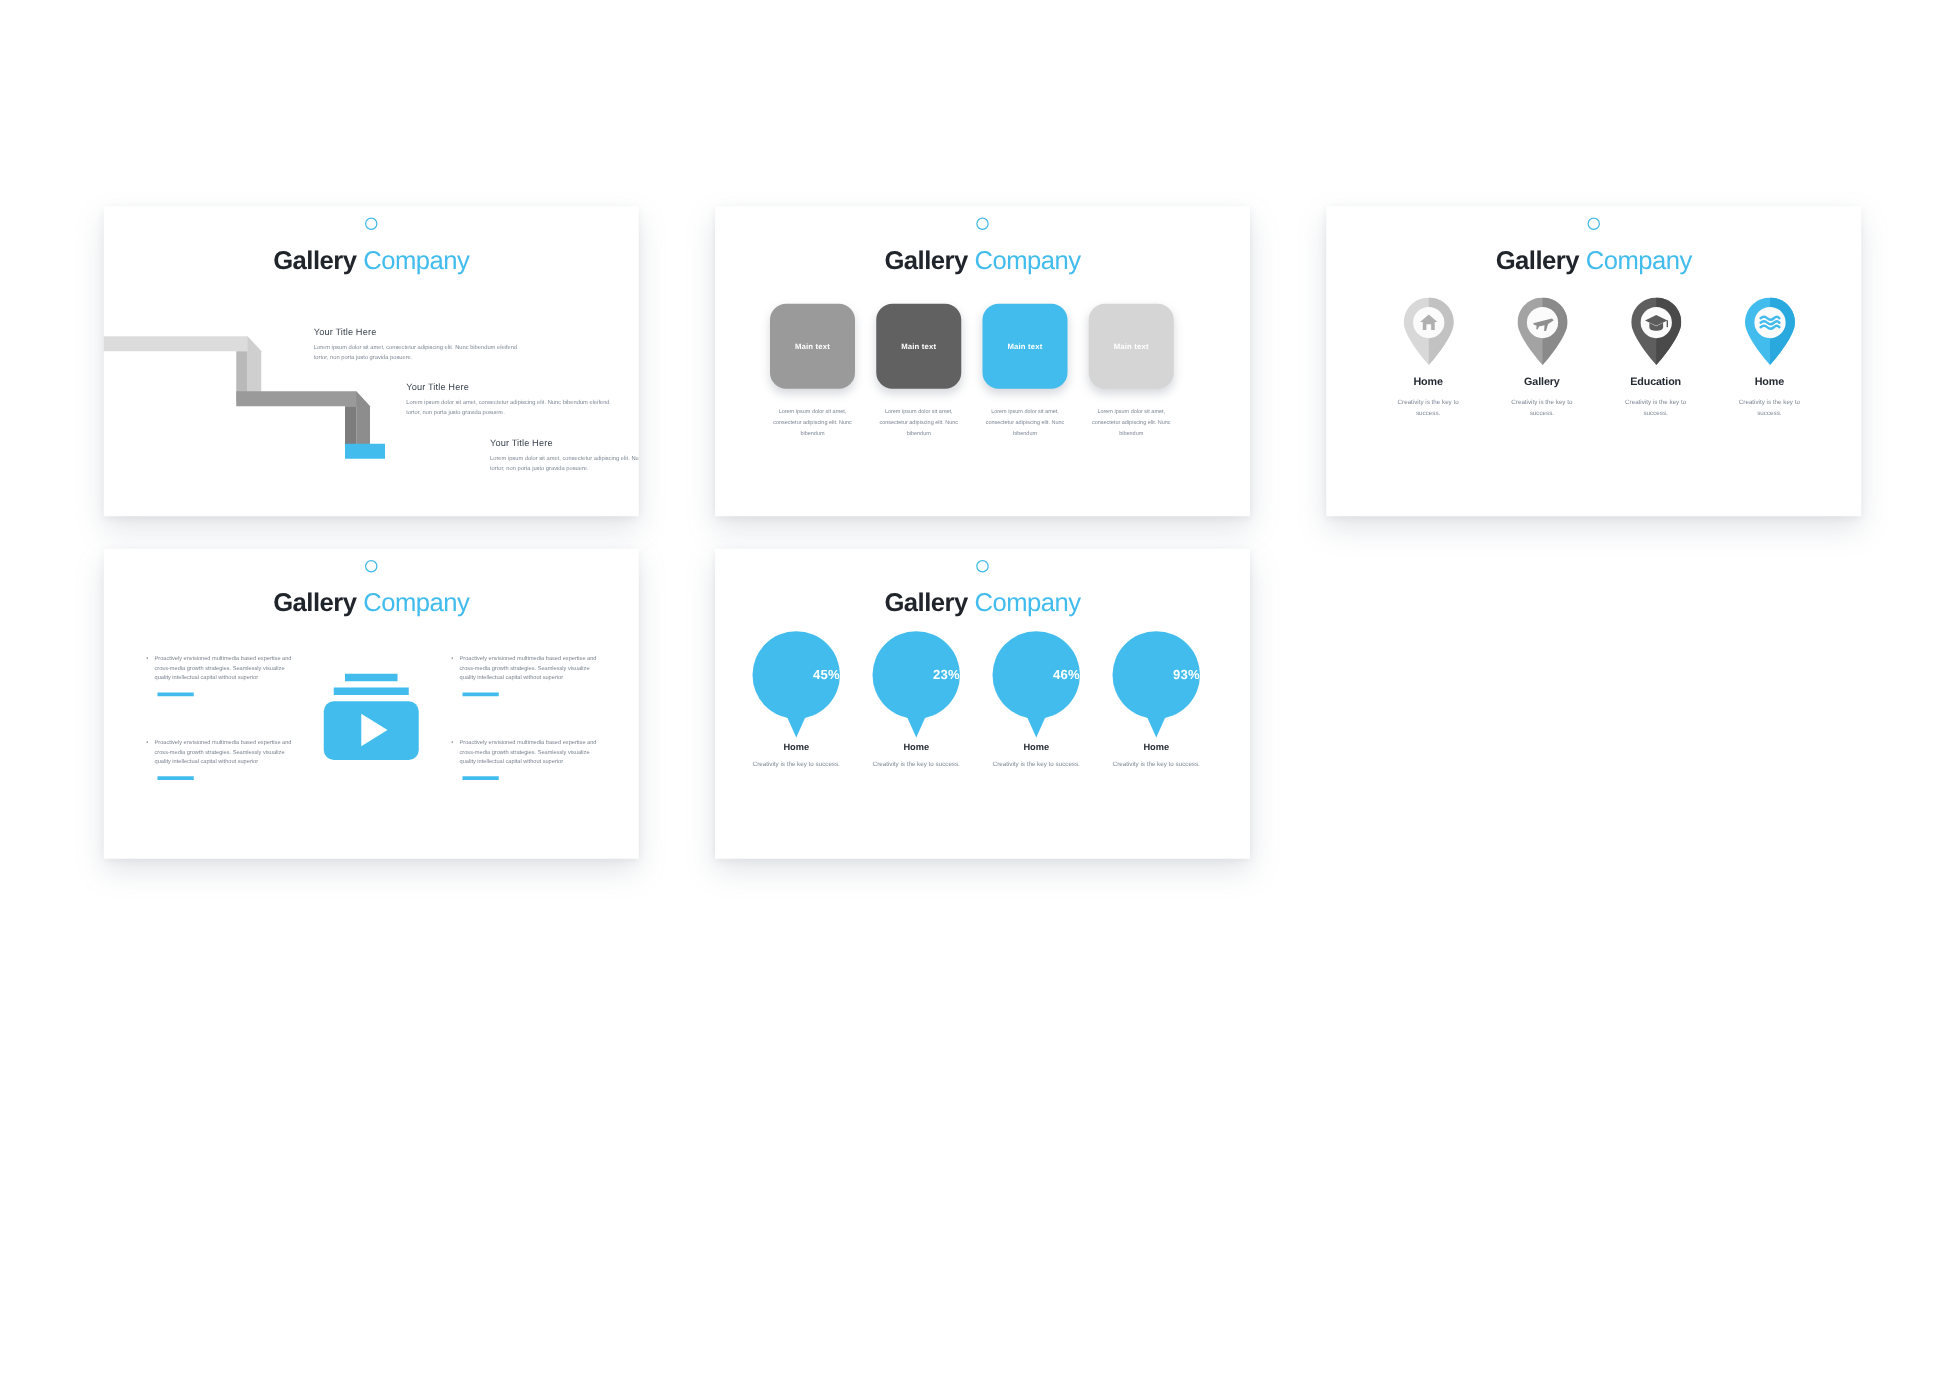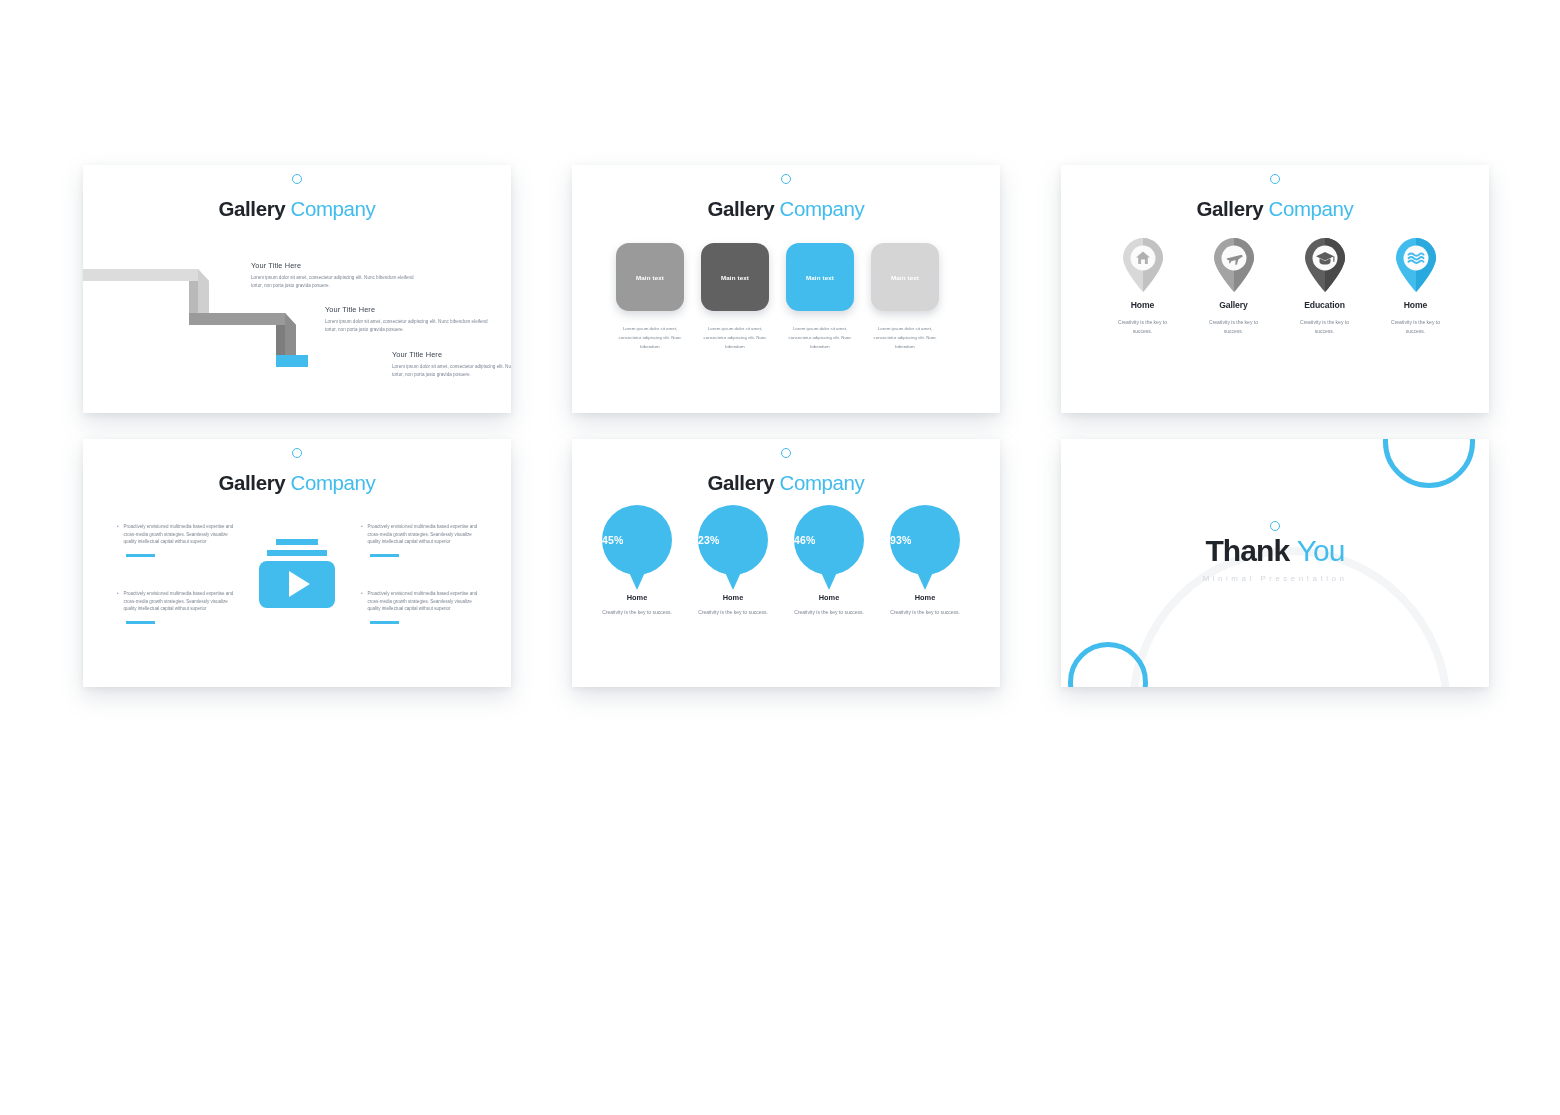--- a/index.html
+++ b/index.html
@@ -106,21 +106,21 @@
     border-left: 21px solid #ffffff;
     border-top: 13px solid transparent;
     border-bottom: 13px solid transparent;
   }
 
   
   .balloons { position: absolute; left: 30px; top: 66px; width: 370px; display: flex; gap: 26px; }
   .bal-col { width: 70px; text-align: center; }
   .bal {
     position: relative; width: 70px; height: 70px; border-radius: 50%;
-    background: #41bced; display: flex; align-items: center; justify-content: flex-start;
+    background: #41bced; display: flex; align-items: center; justify-content: flex-end;
     margin-bottom: 18px;
   }
   .bal::after {
     content: ""; position: absolute; left: 50%; bottom: -15px; transform: translateX(-50%);
     width: 0; height: 0;
     border-left: 9px solid transparent; border-right: 9px solid transparent;
     border-top: 20px solid #41bced;
   }
   .bal span { font-size: 10.5px; font-weight: 700; color: #ffffff; letter-spacing: 0.2px; }
   .bal-col h4 { font-size: 7.4px; font-weight: 700; color: #242a32; margin-top: 6px; }
@@ -368,24 +368,14 @@
       <div class="bal-col">
         <div class="bal">
             <span>93%</span>
           </div>
         <h4>Home</h4>
         <p>Creativity is the key to success.</p>
       </div>
     </div>
   </div>
 
-  <div class="slide s6">
-    <div class="ty-faint"></div>
-    <div class="ty-c1"></div>
-    <div class="ty-c2"></div>
-    <div class="ty-center">
-      <div class="ty-ring"></div>
-      <div class="ty-title"><span>Thank</span> <span class="accent">You</span></div>
-      <div class="ty-sub">Minimal Presentation</div>
-    </div>
-  </div>
 
 </div>
 
 </body></html>

